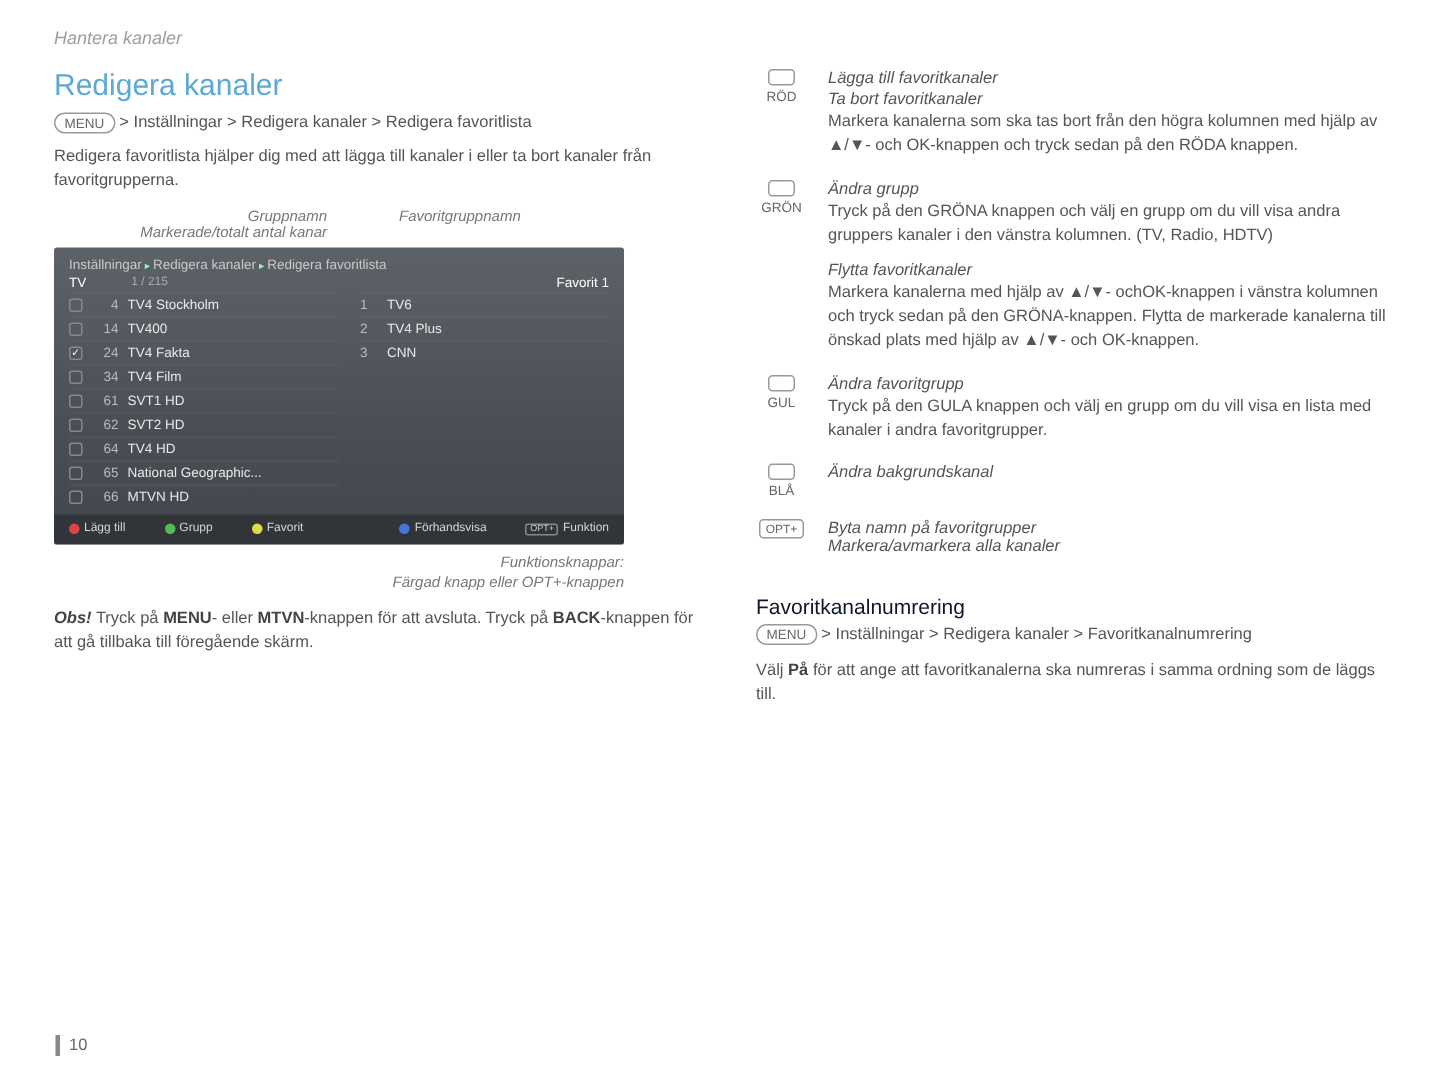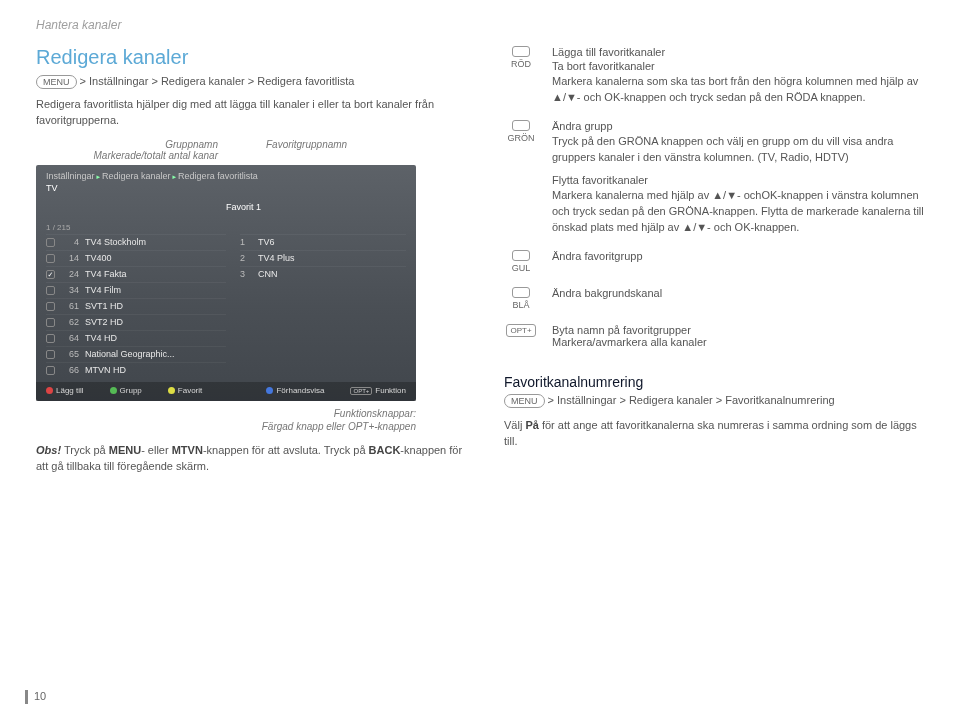--- a/index.html
+++ b/index.html
@@ -104,24 +104,24 @@
     color: #c8c8c8;
     padding: 0 10px 2px;
   }
   .ss-breadcrumb .sep { color: #8fa; font-size:7px; padding:0 2px; }
   .ss-head-row {
     display: flex;
     padding: 0 10px;
     align-items: center;
     margin-bottom: 2px;
   }
-  .ss-head-left { width: 180px; display:flex; gap:30px;flex-direction:column; }
+  .ss-head-left { width: 180px; display:flex; align-items:center; gap:30px; }
   .ss-head-group { color:#fff; font-size:9px; }
   .ss-head-count { color:#aaa; font-size:8px; }
-  .ss-head-right { flex:1; text-align:left; color:#fff; font-size:9px; }
+  .ss-head-right { flex:1; text-align:right; color:#fff; font-size:9px; }
   .ss-body { display:flex; padding: 0 10px 4px; }
   .ss-list-left { width: 180px; }
   .ss-list-right { flex:1; padding-left:14px; }
   .ss-row {
     display:flex;
     align-items:center;
     height:16px;
     border-top:1px solid rgba(255,255,255,0.05);
     gap:6px;
   }
@@ -178,27 +178,27 @@
     align-items:flex-start;
   }
   .key-icon-col {
     width:34px;
     text-align:center;
     font-size:9px;
     color:#666;
   }
   .key-icon-col .key-shape, .key-icon-col .opt-shape { margin-bottom:2px; }
   .key-text-col { flex:1; }
-  .key-title { color:#555; margin-bottom:2px; }
+  .key-title { font-style: italic; color:#555; margin-bottom:2px; }
   .key-body { font-size:11px; line-height:1.45; }
   .key-body + .key-title { margin-top:8px; }
 
   .page-num {
     position:absolute;
-    left:25px;
+    left:37px;
     bottom:14px;
     font-size:11px;
     color:#666;
   }
   .page-num::before {
     content:"";
     display:inline-block;
     width:3px; height:14px;
     background:#888;
     vertical-align:middle;
@@ -347,20 +347,21 @@
       </div>
     </div>
 
     <div class="key-entry">
       <div class="key-icon-col">
         <div class="key-shape"></div>
         <div>GUL</div>
       </div>
       <div class="key-text-col">
         <div class="key-title">Ändra favoritgrupp</div>
+        <div class="key-body">Tryck på den GULA knappen och välj en grupp om du vill visa en lista med kanaler i andra favoritgrupper.</div>
       </div>
     </div>
 
     <div class="key-entry">
       <div class="key-icon-col">
         <div class="key-shape"></div>
         <div>BLÅ</div>
       </div>
       <div class="key-text-col">
         <div class="key-title">Ändra bakgrundskanal</div>

